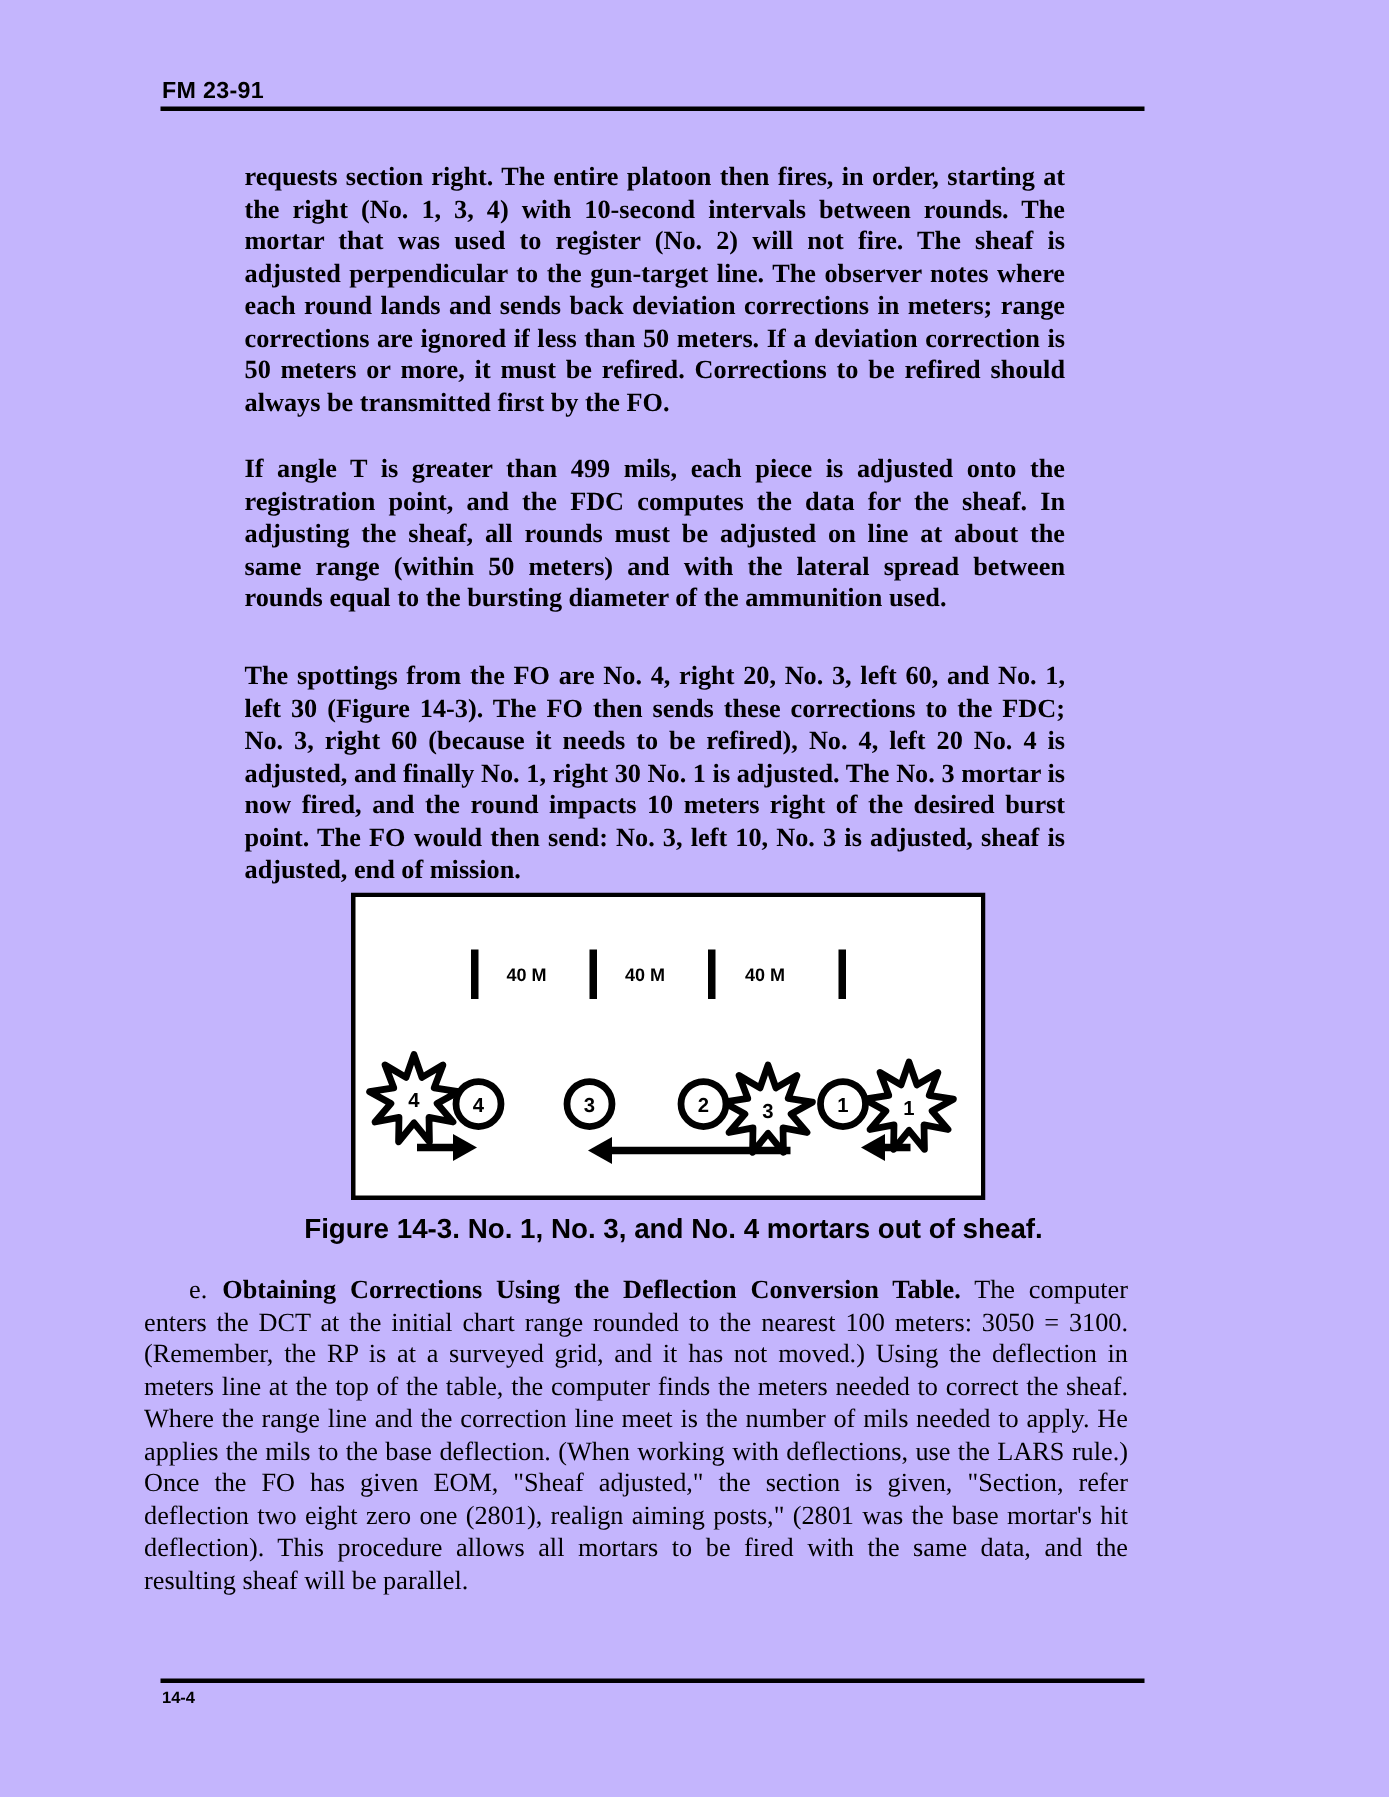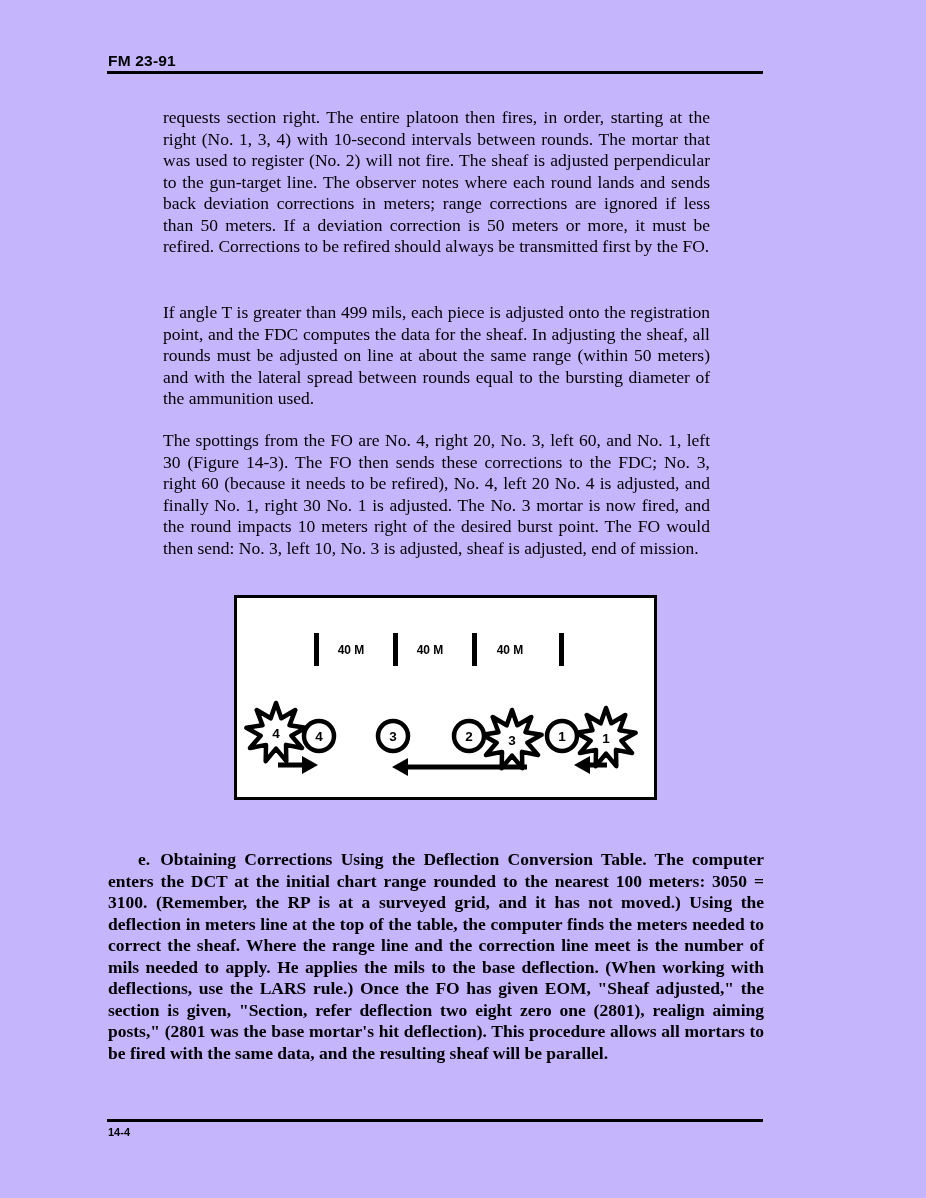--- a/index.html
+++ b/index.html
@@ -15,47 +15,47 @@
     position:absolute;left:108px;top:52px;
     font-family:"Liberation Sans", sans-serif;
     font-weight:bold;font-size:15.5px;letter-spacing:.2px;
   }
   .header-rule{
     position:absolute;left:107px;top:71px;width:656px;height:2.5px;background:#000;
   }
   .body-para{
     position:absolute;left:163px;width:547px;
     font-size:17.5px;line-height:21.5px;
-    text-align:justify;margin:0;
+    text-align:justify;margin:0;font-weight:bold;
   }
   .p1{top:107px;}
   .p2{top:302px;}
-  .p3{top:430px;}
+  .p3{top:440px;}
   .figure-box{
     position:absolute;left:234px;top:595px;width:423px;height:205px;
   }
   .figure-box svg{display:block;}
   .fig-label{
     font-family:"Liberation Sans", sans-serif;
     font-weight:bold;font-size:12px;
   }
   .fig-num{
     font-family:"Liberation Sans", sans-serif;
     font-weight:bold;font-size:13.5px;
   }
   .figure-caption{
     position:absolute;left:163px;top:808px;width:572px;
     text-align:center;
     font-family:"Liberation Sans", sans-serif;
     font-weight:bold;font-size:18.5px;margin:0;
   }
   .para-e{
-    position:absolute;left:108px;top:849px;width:656px;
+    position:absolute;left:96px;top:849px;width:656px;
     font-size:17.5px;line-height:21.5px;
-    text-align:justify;text-indent:30px;margin:0;font-weight:bold;
+    text-align:justify;text-indent:30px;margin:0;
   }
   .para-e .e-label{margin-right:10px;}
   .footer-rule{
     position:absolute;left:107px;top:1119px;width:656px;height:2.5px;background:#000;
   }
   .page-number{
     position:absolute;left:108px;top:1126px;
     font-family:"Liberation Sans", sans-serif;
     font-weight:bold;font-size:11px;
   }
@@ -119,19 +119,20 @@
         <line x1="293" y1="172" x2="172" y2="172" stroke="#000" stroke-width="5"></line>
         <polygon points="174,163 158,172 174,181" fill="#000"></polygon>
       </g>
       <g>
         <line x1="373" y1="170" x2="354" y2="170" stroke="#000" stroke-width="5"></line>
         <polygon points="356,161 340,170 356,179" fill="#000"></polygon>
       </g>
     </svg>
   </div>
 
+  <p class="figure-caption">Figure 14-3.  No. 1, No. 3, and No. 4 mortars out of sheaf.</p>
 
   <p class="para-e"><span class="e-label">e.</span><b>Obtaining Corrections Using the Deflection Conversion Table.</b><span>  The computer enters the DCT at the initial chart range rounded to the nearest 100 meters: 3050 = 3100. (Remember, the RP is at a surveyed grid, and it has not moved.)  Using the deflection in meters line at the top of the table, the computer finds the meters needed to correct the sheaf.  Where the range line and the correction line meet is the number of mils needed to apply.  He applies the mils to the base deflection. (When working with deflections, use the LARS rule.)  Once the FO has given EOM, "Sheaf adjusted," the section is given, "Section, refer deflection two eight zero one (2801), realign aiming posts," (2801 was the base mortar's hit deflection).  This procedure allows all mortars to be fired with the same data, and the resulting sheaf will be parallel.</span></p>
 
   <div class="footer-rule"></div>
   <div class="page-number">14-4</div>
 
 </div>
 
 </body></html>

